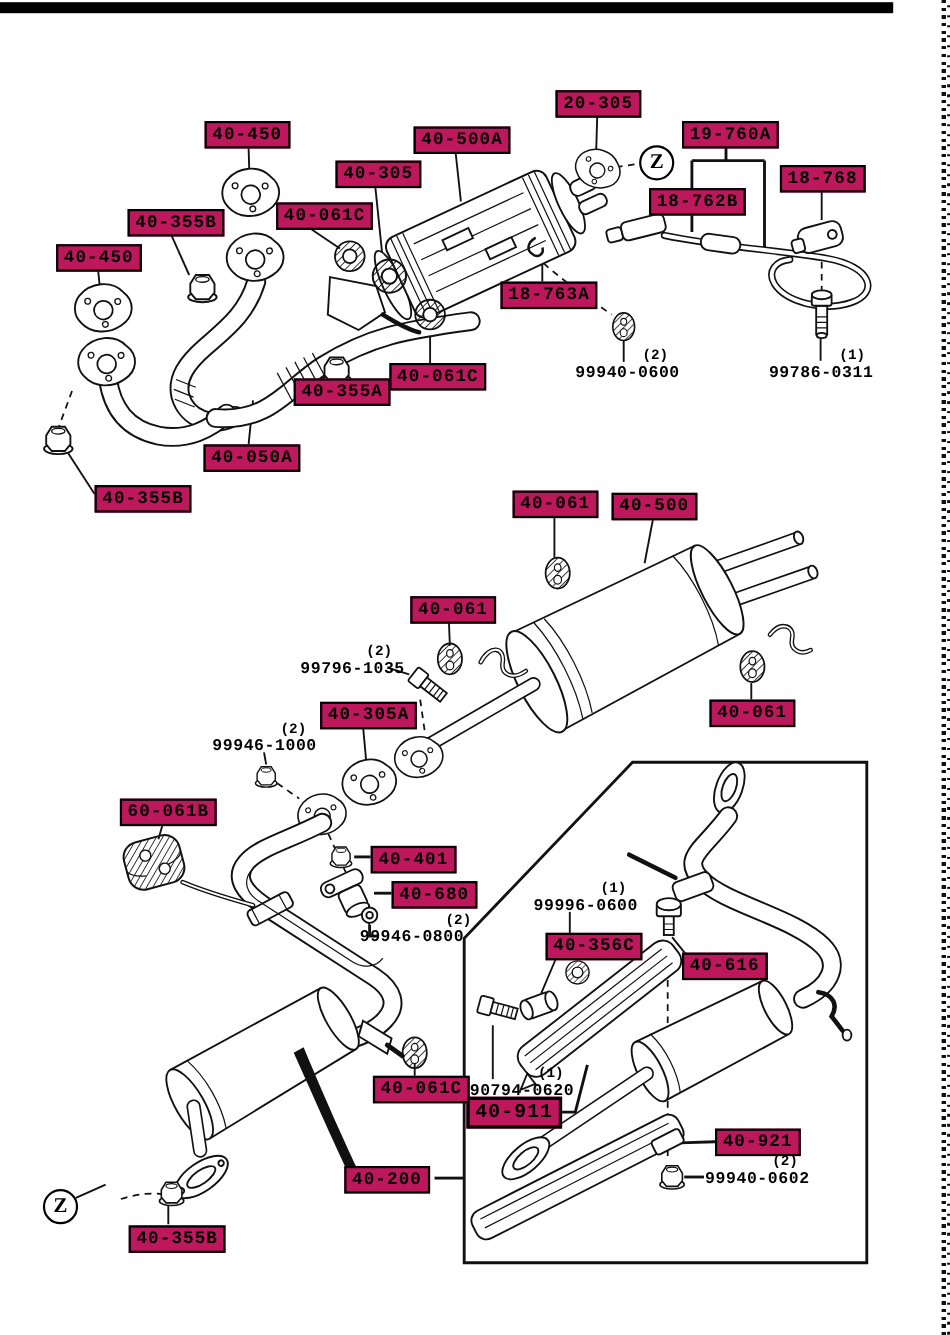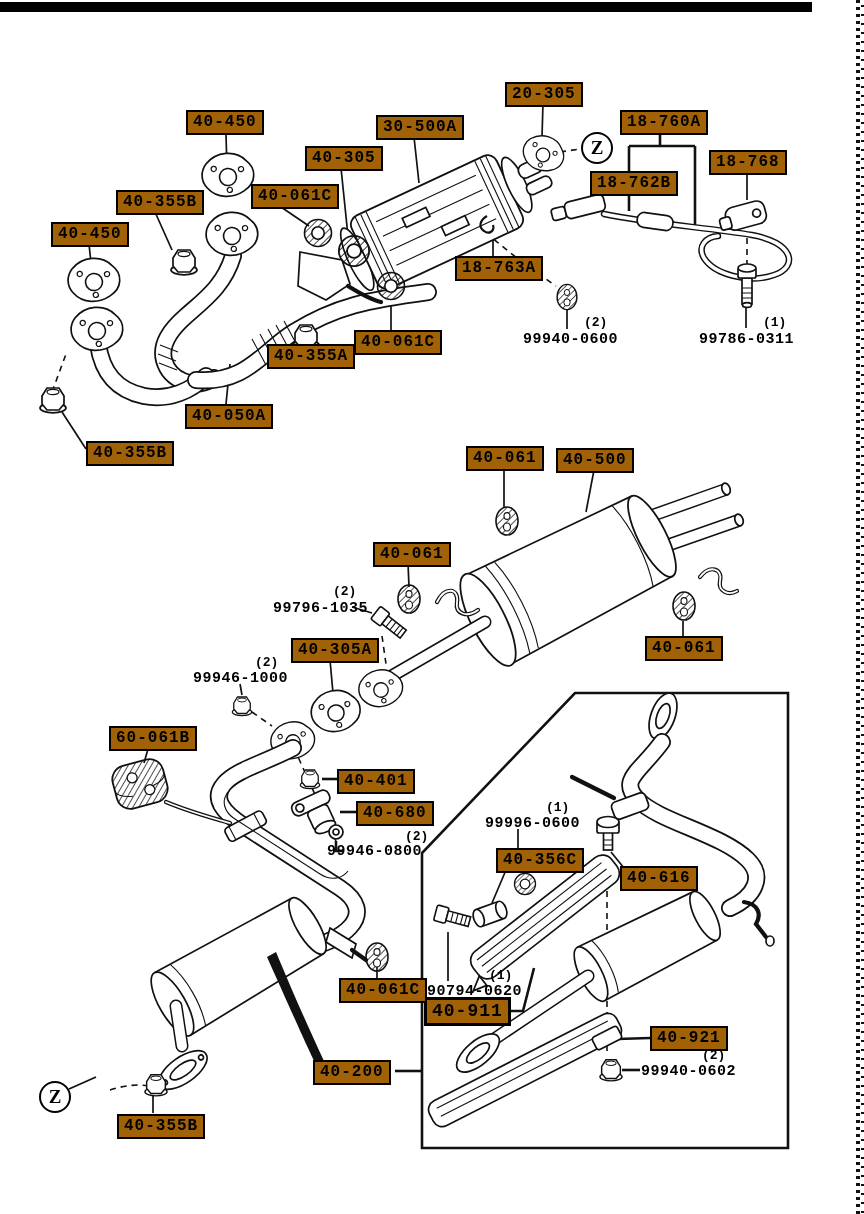--- a/index.html
+++ b/index.html
@@ -12,21 +12,21 @@
     position:absolute; right:0; top:0; width:14px; height:1214px;
     background:
       repeating-linear-gradient(180deg,#111 0 3px,transparent 3px 7px),
       repeating-linear-gradient(180deg,transparent 0 2px,#111 2px 4px,transparent 4px 9px);
     background-size:4px 100%,3px 100%;
     background-position:6px 0,11px 3px;
     background-repeat:repeat-y;
   }
   svg { position:absolute; left:0; top:0; }
   .lbl {
-    position:absolute; background:#a16207; border:2px solid #000;
+    position:absolute; background:#be185d; border:2px solid #000;
     font-weight:bold; font-size:16px; letter-spacing:1px; line-height:19px;
     padding:1px 5px; color:#000; white-space:nowrap; z-index:3;
   }
   .lbl.heavy { border-width:3px; font-size:18px; line-height:21px; }
   .pn {
     position:absolute; font-weight:bold; font-size:15px; letter-spacing:0.5px;
     color:#000; white-space:nowrap; z-index:3;text-align:center;
   }
   .qty { position:absolute; font-weight:bold; font-size:13px; color:#000; z-index:3; }
   .zmark {
@@ -335,31 +335,31 @@
     <g transform="translate(608,836)">
       <rect x="-4.5" y="-4" width="9" height="18" class="out"></rect>
       <path class="thin" d="M-4.5,4 H4.5 M-4.5,9 H4.5"></path>
       <rect x="-11" y="-14" width="22" height="11" rx="2" class="out"></rect>
       <ellipse cy="-14" rx="11" ry="5.5" class="out"></ellipse>
     </g>
     <use href="#nut" transform="translate(611,1070) scale(0.85)"></use>
   </svg>
 
   <div class="lbl" style="left:186px;top:110px">40-450</div>
-  <div class="lbl" style="left:376px;top:115px">30-500A</div>
+  <div class="lbl" style="left:376px;top:115px">40-500A</div>
   <div class="lbl" style="left:305px;top:146px">40-305</div>
   <div class="lbl" style="left:251px;top:184px">40-061C</div>
   <div class="lbl" style="left:116px;top:190px">40-355B</div>
   <div class="lbl" style="left:51px;top:222px">40-450</div>
   <div class="lbl" style="left:354px;top:330px">40-061C</div>
   <div class="lbl" style="left:267px;top:344px">40-355A</div>
   <div class="lbl" style="left:185px;top:404px">40-050A</div>
   <div class="lbl" style="left:86px;top:441px">40-355B</div>
   <div class="lbl" style="left:505px;top:82px">20-305</div>
-  <div class="lbl" style="left:620px;top:110px">18-760A</div>
+  <div class="lbl" style="left:620px;top:110px">19-760A</div>
   <div class="lbl" style="left:709px;top:150px">18-768</div>
   <div class="lbl" style="left:590px;top:171px">18-762B</div>
   <div class="lbl" style="left:455px;top:256px">18-763A</div>
   <div class="lbl" style="left:466px;top:446px">40-061</div>
   <div class="lbl" style="left:556px;top:448px">40-500</div>
   <div class="lbl" style="left:373px;top:542px">40-061</div>
   <div class="lbl" style="left:291px;top:638px">40-305A</div>
   <div class="lbl" style="left:109px;top:726px">60-061B</div>
   <div class="lbl" style="left:337px;top:769px">40-401</div>
   <div class="lbl" style="left:356px;top:801px">40-680</div>

